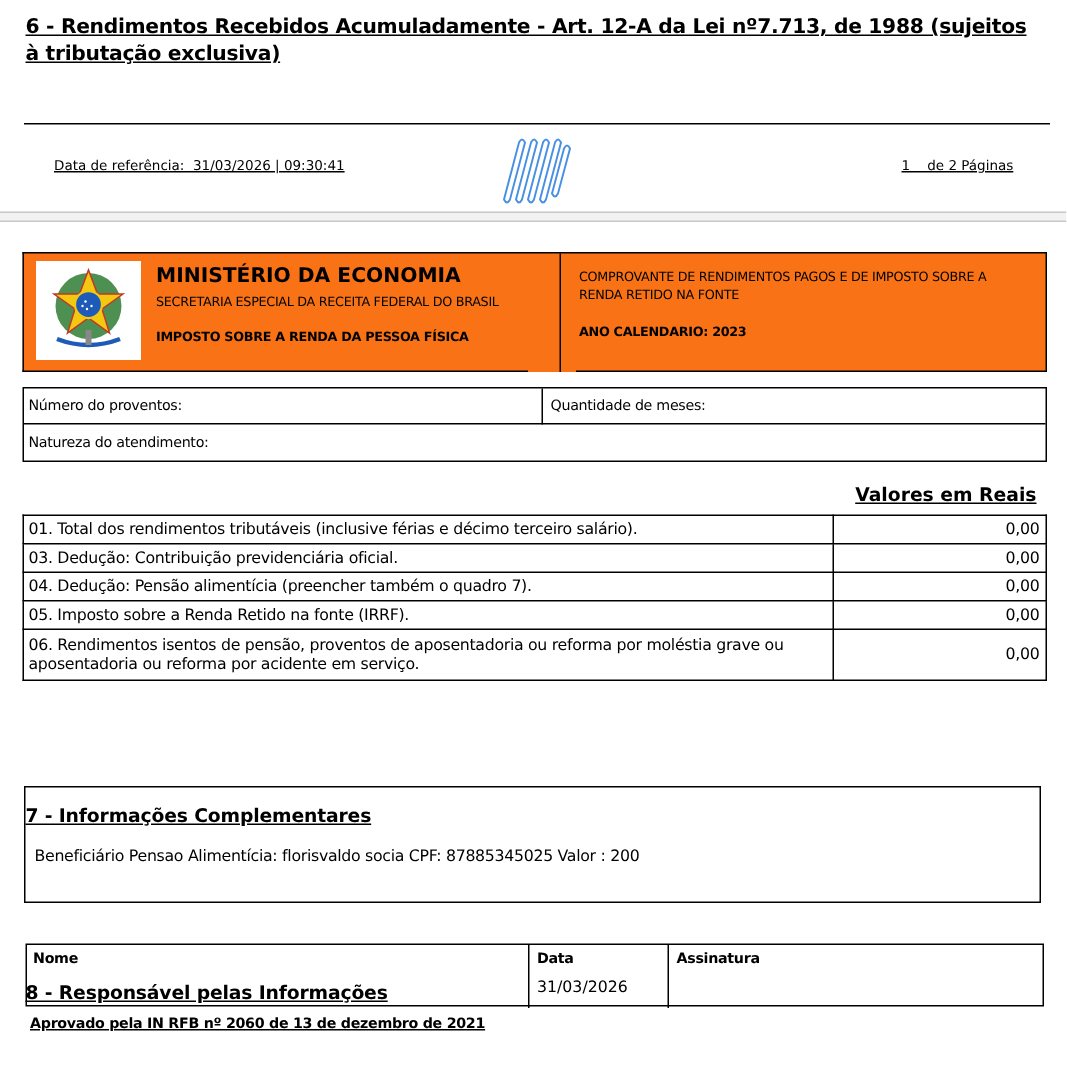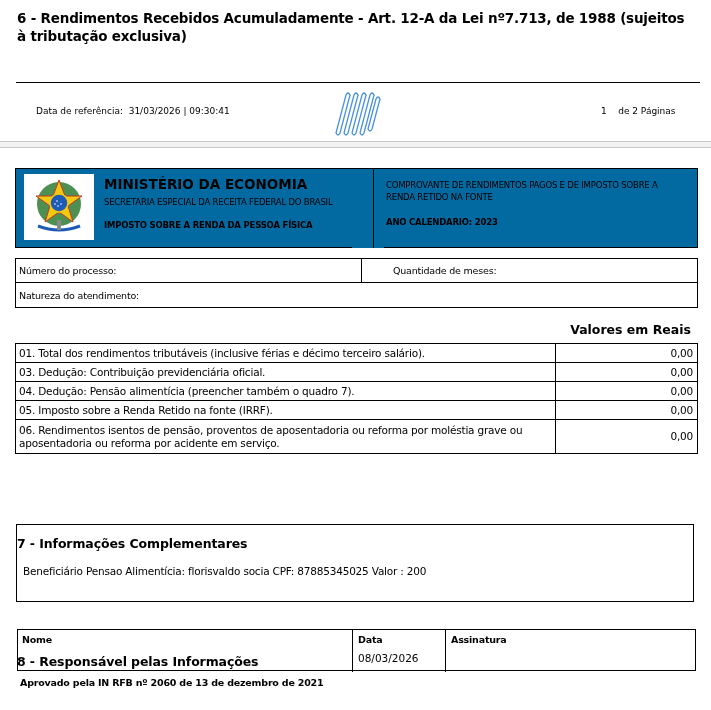--- a/index.html
+++ b/index.html
@@ -1,34 +1,34 @@
 <!DOCTYPE html>
 <html><head>
   <meta charset="utf-8">
   <style>
     * { box-sizing: border-box; margin: 0; padding: 0; }
     html, body { width: 711px; height: 710px; background: #ffffff; overflow: hidden; }
     body { position: relative; font-family: "DejaVu Sans", sans-serif; color: #000; }
 
-    .abs { position: absolute; }
+    .abs { position: absolute; text-decoration: underline; }
 
     
     .sec6-title { left: 17px; top: 9px; width: 680px; font-size: 13.5px; font-weight: bold; line-height: 18px; letter-spacing: -0.2px; }
 
     
     .hdr-rule { left: 16px; top: 82px; width: 684px; height: 1px; background: #000; }
     .ref-label { left: 36px; top: 106px; font-size: 9px; }
     .page-num { left: 601px; top: 106px; font-size: 9px; }
     .logo { left: 330px; top: 89px; width: 54px; height: 48px; }
 
     
     .sep-band { left: 0; top: 141px; width: 711px; height: 7px; background: #f2f2f2; border-top: 1px solid #c8c8c8; border-bottom: 1px solid #c8c8c8; }
 
     
-    .ministry-box { left: 15px; top: 168px; width: 683px; height: 80px; border: 1px solid #000; border-bottom: none; background: #0369a1; }
+    .ministry-box { left: 15px; top: 168px; width: 683px; height: 80px; border: 1px solid #000; border-bottom: none; background: #f97316; }
     .ministry-left { position: absolute; left: 0; top: 0; width: 358px; height: 79px; border-right: 1px solid #000; }
     .ministry-bottom-l { left: 15px; top: 247px; width: 337px; height: 1px; background: #000; }
     .ministry-bottom-r { left: 384px; top: 247px; width: 314px; height: 1px; background: #000; }
     .coat { position: absolute; left: 8px; top: 5px; width: 70px; height: 66px; background: #fff; }
     .min-title { position: absolute; left: 88px; top: 7px; font-size: 13.5px; font-weight: bold; white-space: nowrap; }
     .min-sub { position: absolute; left: 88px; top: 28px; font-size: 8.5px; white-space: nowrap; letter-spacing: -0.2px; }
     .min-sub2 { position: absolute; left: 88px; top: 51px; font-size: 8.5px; font-weight: bold; white-space: nowrap; letter-spacing: -0.2px; }
     .ministry-right { position: absolute; left: 370px; top: 10px; width: 300px; font-size: 8.5px; line-height: 12px; letter-spacing: -0.2px; }
     .ano { position: absolute; left: 370px; top: 48px; font-size: 8.5px; font-weight: bold; letter-spacing: -0.2px; }
 
@@ -102,23 +102,23 @@
     <div class="min-sub2">IMPOSTO SOBRE A RENDA DA PESSOA FÍSICA</div>
   </div>
   <div class="ministry-right">COMPROVANTE DE RENDIMENTOS PAGOS E DE IMPOSTO SOBRE A RENDA RETIDO NA FONTE</div>
   <div class="ano">ANO CALENDARIO: 2023</div>
 </div>
 <div class="abs ministry-bottom-l"></div>
 <div class="abs ministry-bottom-r"></div>
 
 <div class="abs proc">
   <div class="proc-row1">
-    <div class="cell-lbl" style="left:3px;top:6px;">Número do processo:</div>
+    <div class="cell-lbl" style="left:3px;top:6px;">Número do proventos:</div>
     <div class="proc-div"></div>
-    <div class="cell-lbl" style="left:351px;top:6px;margin-left:26px;">Quantidade de meses:</div>
+    <div class="cell-lbl" style="left:351px;top:6px;">Quantidade de meses:</div>
   </div>
   <div class="cell-lbl" style="left:3px;top:31px;">Natureza do atendimento:</div>
 </div>
 
 <div class="abs valores">Valores em Reais</div>
 
 <table class="vtable">
   <tbody>
     <tr>
         <td>01. Total dos rendimentos tributáveis (inclusive férias e décimo terceiro salário).</td>
@@ -146,18 +146,18 @@
 <div class="abs sec-title sec7-title">7 - Informações Complementares</div>
 <div class="abs info-box">
   <div class="info-text">Beneficiário Pensao Alimentícia: florisvaldo socia CPF: 87885345025 Valor : 200</div>
 </div>
 
 <div class="abs sec-title sec8-title">8 - Responsável pelas Informações</div>
 <div class="abs resp">
   <div class="resp-lbl" style="left:4px;">Nome</div>
   <div class="resp-div1"></div>
   <div class="resp-lbl" style="left:340px;">Data</div>
-  <div class="resp-date">08/03/2026</div>
+  <div class="resp-date">31/03/2026</div>
   <div class="resp-div2"></div>
   <div class="resp-lbl" style="left:433px;">Assinatura</div>
 </div>
 
 <div class="abs aprovado">Aprovado pela IN RFB nº 2060 de 13 de dezembro de 2021</div>
 
 </body></html>

